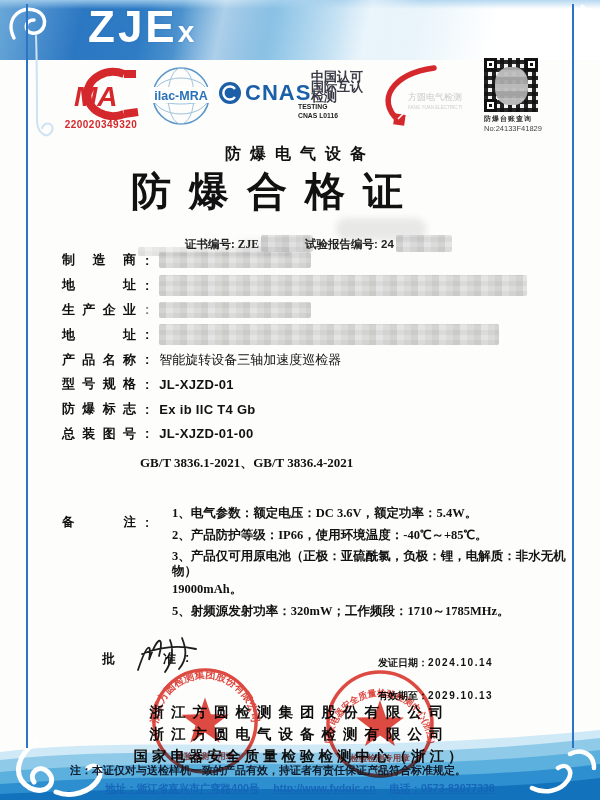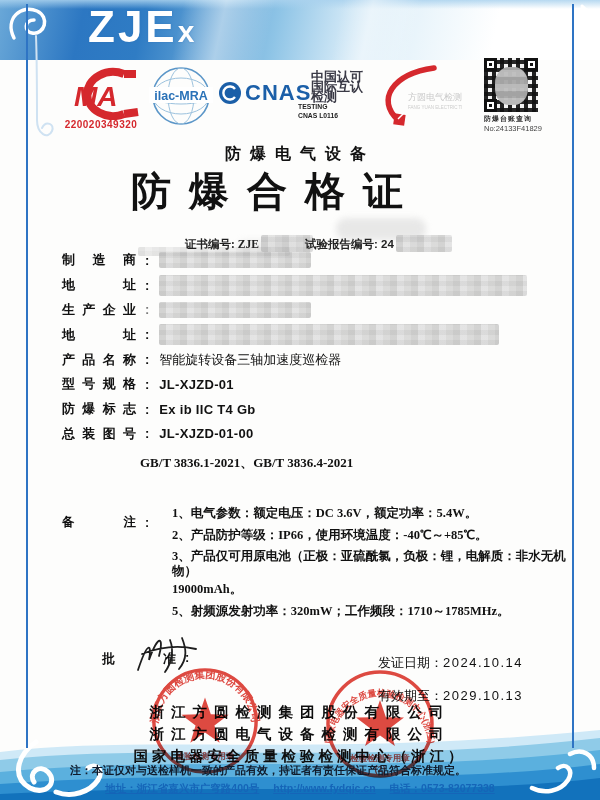--- a/index.html
+++ b/index.html
@@ -66,21 +66,21 @@
   .frow.intro{font-weight:bold;}
   .frow.stds{padding-left:78px;font-family:"Liberation Serif",serif;font-weight:600;margin-top:4px;}
   
   .remarks{position:absolute;left:62px;top:506px;width:506px;font-size:12.5px;z-index:2;}
   .rhead{position:absolute;left:0;top:8px;display:flex;align-items:center;}
   .ritems{margin-left:110px;}
   .ritem{line-height:15px;margin-bottom:6.5px;font-weight:600;font-family:"Liberation Serif",serif;}
   
   .approval{position:absolute;left:62px;top:650px;display:flex;font-size:13px;z-index:2;margin-left:40px;}
   .sig{position:absolute;left:128px;top:628px;z-index:2;}
-  .dates{position:absolute;left:378px;top:646px;font-size:13px;font-weight:normal;line-height:33px;z-index:2;}
+  .dates{position:absolute;left:378px;top:646px;font-size:10px;font-weight:bold;line-height:33px;z-index:2;}
   .dates .val{letter-spacing:1.5px;}
   
   .stamp{position:absolute;z-index:4;mix-blend-mode:multiply;opacity:.92;}
   .stamp.one{left:146px;top:662px;} .stamp.two{left:320px;top:664px;}
   .companies{position:absolute;left:0;top:701px;width:600px;text-align:center;z-index:3;}
   .company{font-size:14.5px;font-weight:bold;letter-spacing:7px;line-height:22px;color:#0d0d0d;}
   .company.tight{letter-spacing:4px;}
   
   .waves{position:absolute;left:0;top:726px;width:600px;height:74px;z-index:1;}
   .note{position:absolute;left:0;top:763px;width:536px;text-align:center;font-size:11px;

